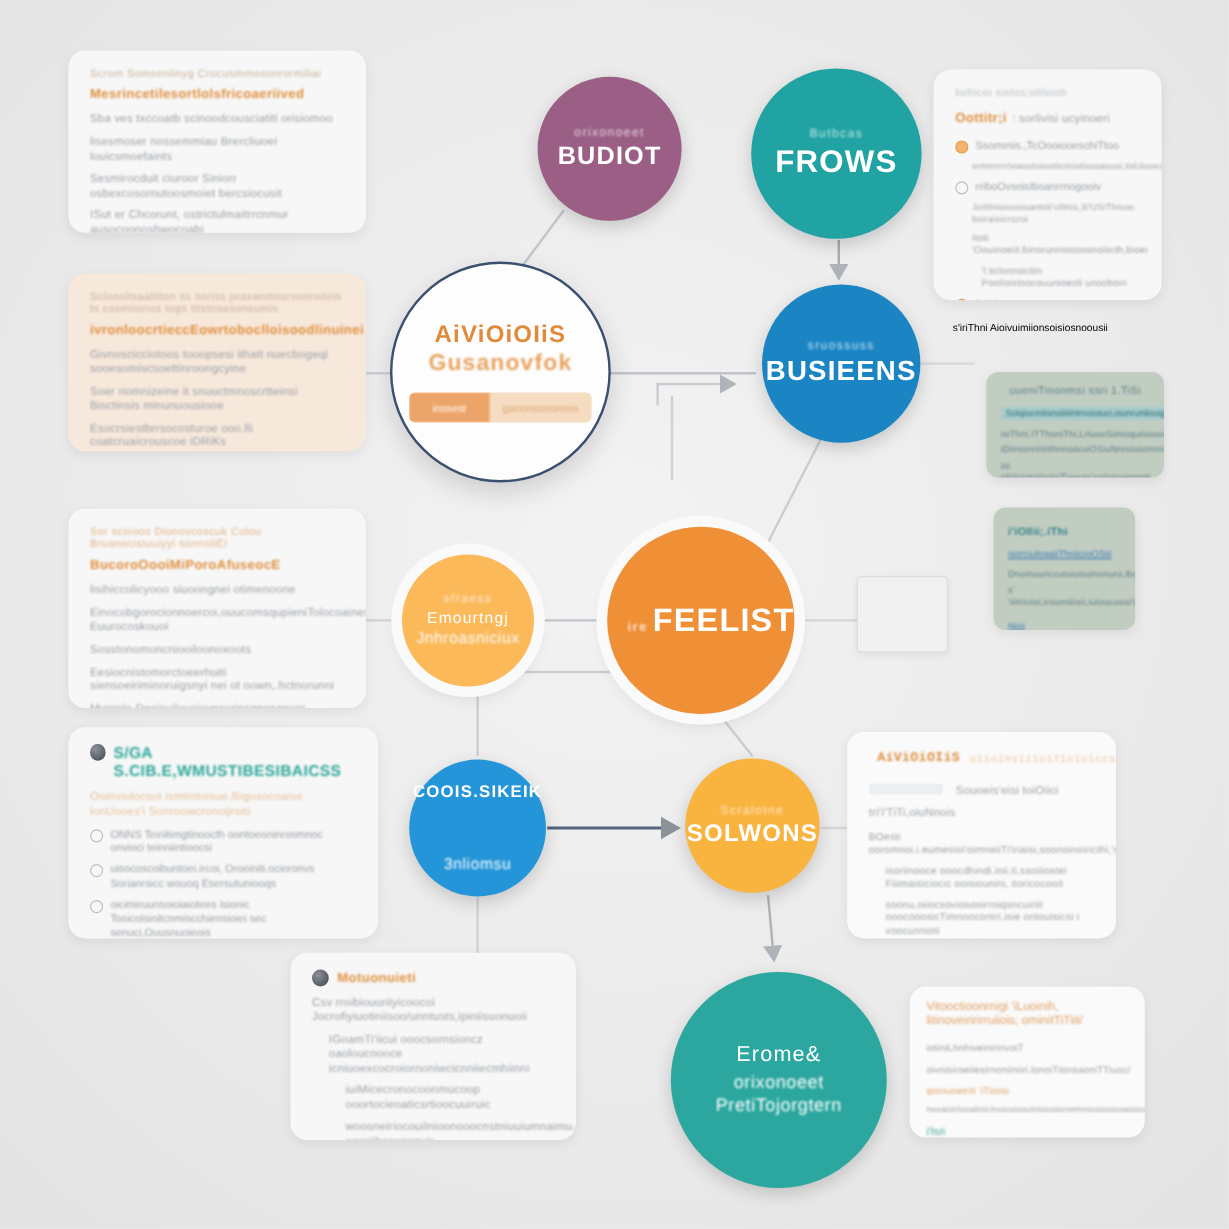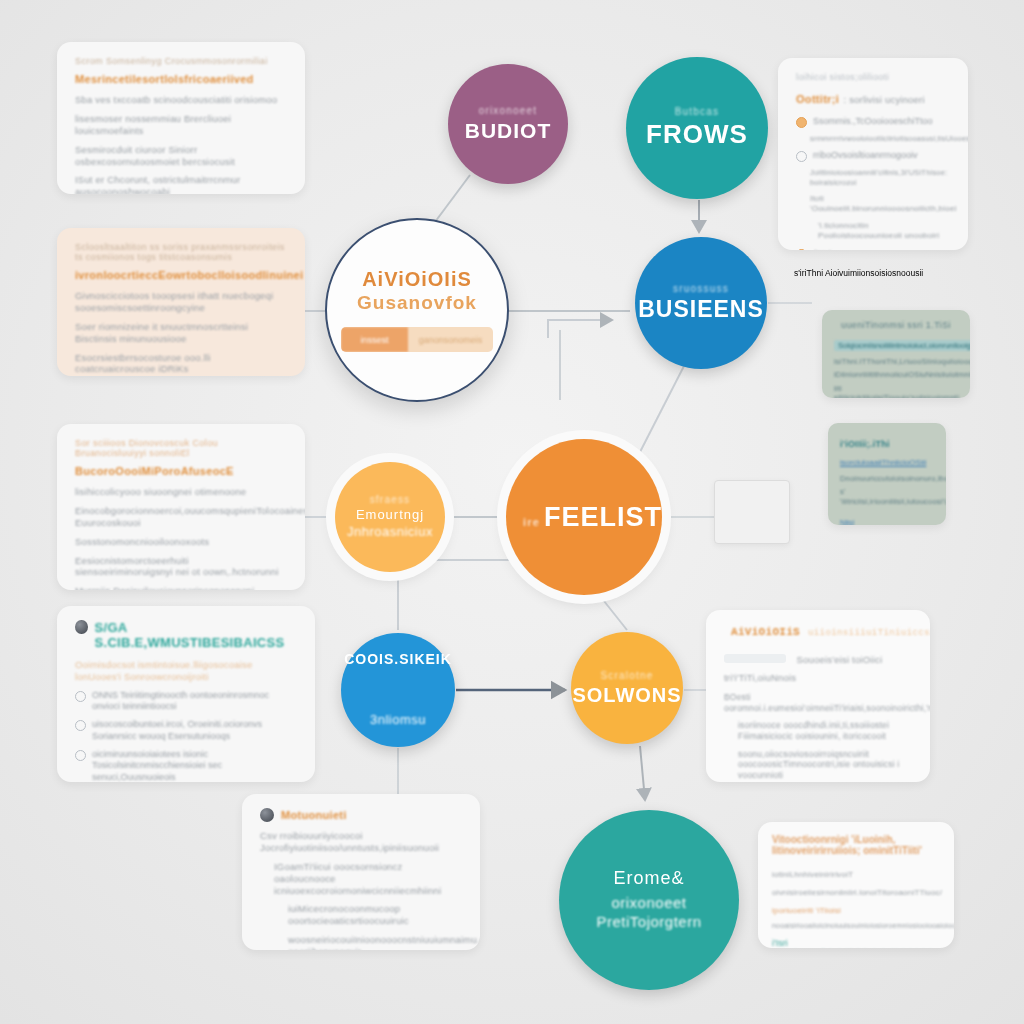--- a/index.html
+++ b/index.html
@@ -91,21 +91,21 @@
     background:radial-gradient(circle at 35% 32%, #8d929a, #3f444c);
     display:inline-block;vertical-align:-2px;margin-right:7px;
   }
   .card.peach{background:#f7e8dc;}
   .card.sage{background:#c2cdc2;}
   .card.sage .line{color:#5d7d84;}
   .card.sage .title{color:#2e7f85;}
   .card.white{background:#fafafa;}
   .hl-teal{background:#a8cbcb;border-radius:2px;padding:1px 4px;filter:blur(1px);color:#2a6f78;}
   .teal-line{font-size:9px;color:#3fa79c;filter:blur(1px);margin-bottom:6px;}
-  .orange-line{font-size:10px;color:#e2a26a;filter:blur(.9px);margin-bottom:7px;font-weight:bold;}
+  .orange-line{font-size:10px;color:#e2a26a;filter:blur(.9px);margin-bottom:7px;font-weight:normal;}
 </style>
 </head>
 <body>
 
 <div id="stage">
 
   <svg id="wires" viewBox="0 0 1024 1024">
     <defs>
       <marker id="arrHead" markerWidth="8" markerHeight="8" refX="6" refY="4" orient="auto">
         <path d="M0,0 L7,4 L0,8 z" fill="#a3aab0"></path>

